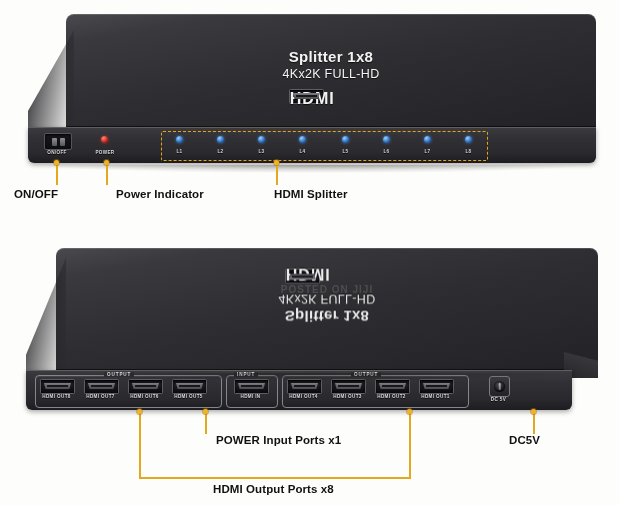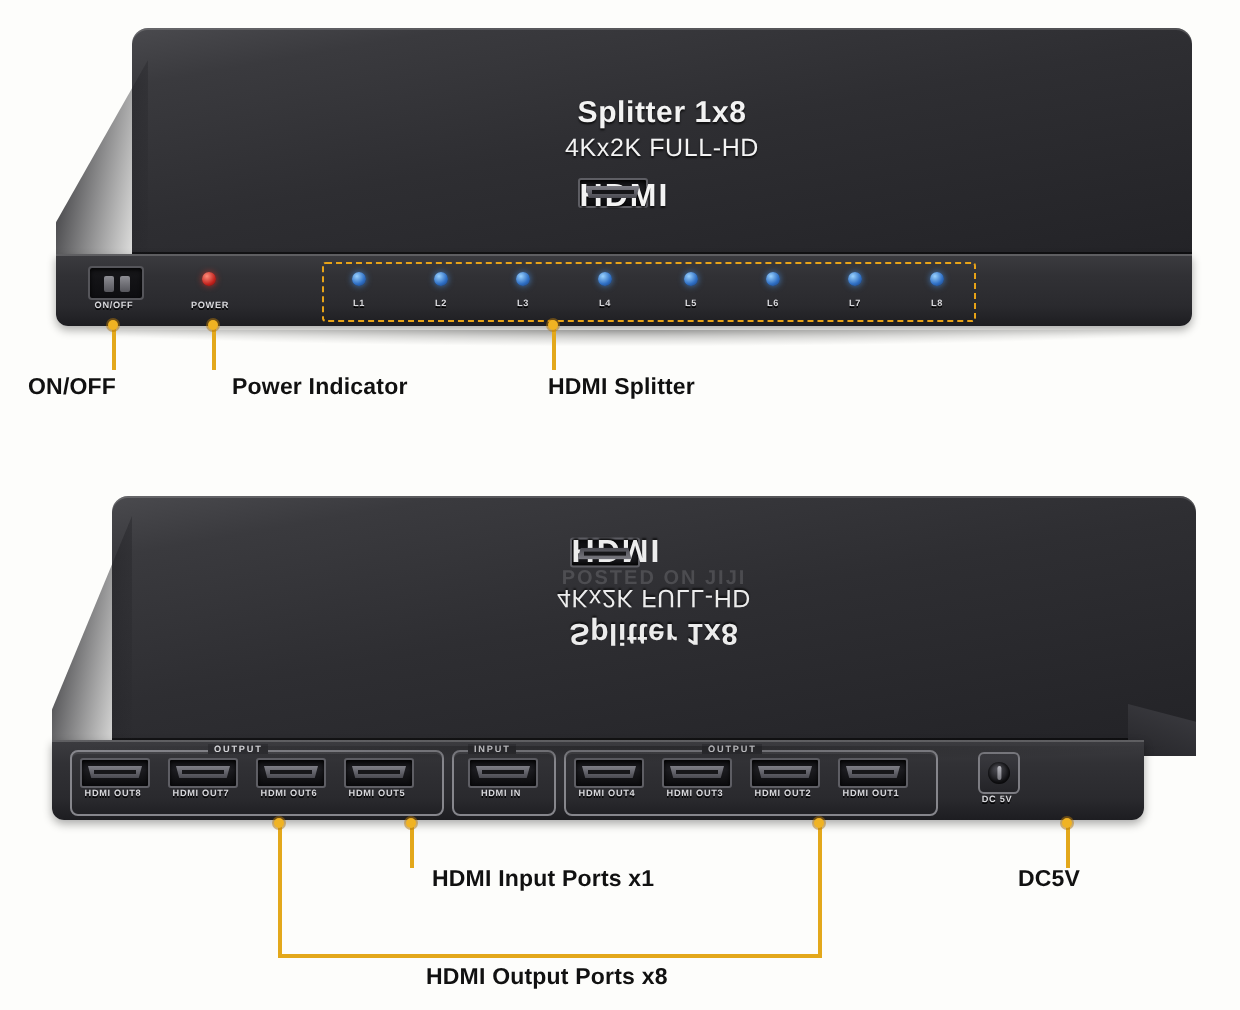--- a/index.html
+++ b/index.html
@@ -298,21 +298,21 @@
     </div>
     <div class="panel-txt" style="left:457px;top:149px;width:31px;">DC 5V</div>
 
     <div class="dev-shadow"></div>
   </div>
 
   <div>
 
     <div class="callout-line v" style="left:205px;top:412px;height:22px;"></div>
     <div class="dot" style="left:203px;top:409px;"></div>
-    <div class="callout-label" style="left:216px;top:434px;">HDMI Input Ports x1</div>
+    <div class="callout-label" style="left:216px;top:434px;">POWER Input Ports x1</div>
 
     <div class="callout-line v" style="left:533px;top:412px;height:22px;"></div>
     <div class="dot" style="left:531px;top:409px;"></div>
     <div class="callout-label" style="left:509px;top:434px;">DC5V</div>
 
     <div class="callout-line v" style="left:139px;top:412px;height:66px;"></div>
     <div class="dot" style="left:137px;top:409px;"></div>
     <div class="callout-line v" style="left:409px;top:412px;height:66px;"></div>
     <div class="dot" style="left:407px;top:409px;"></div>
     <div class="callout-line h" style="left:139px;top:477px;width:272px;"></div>

